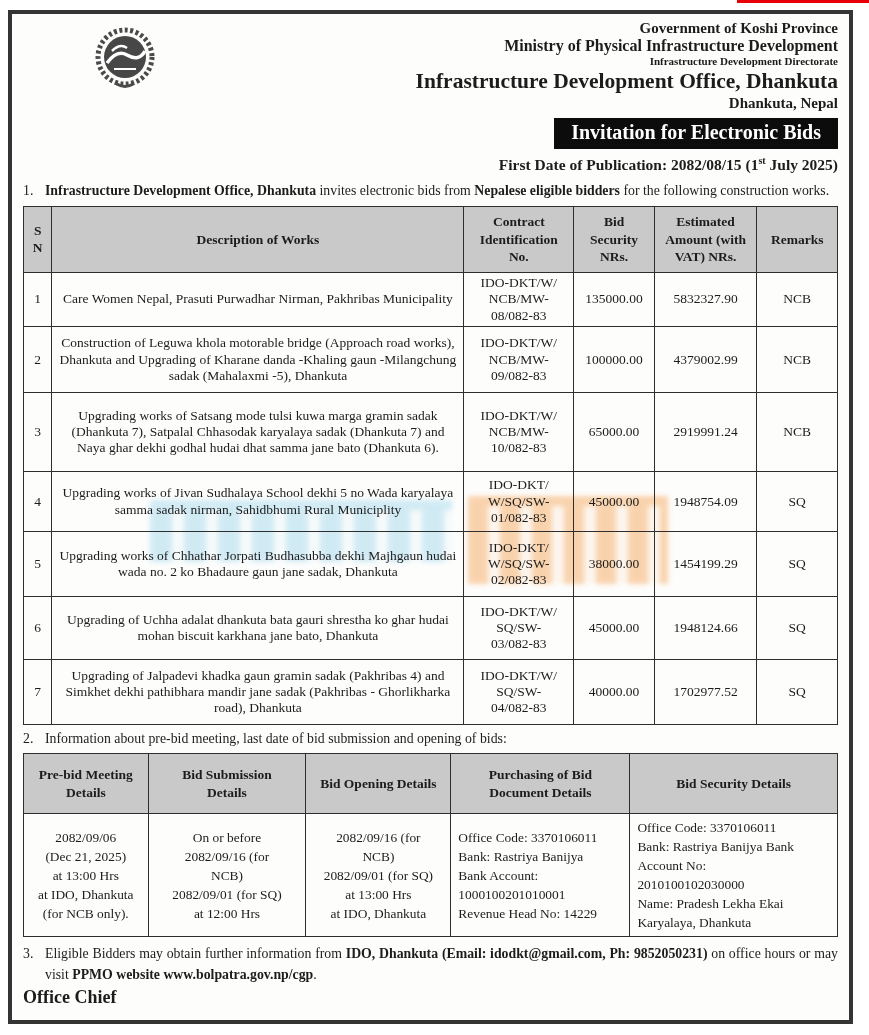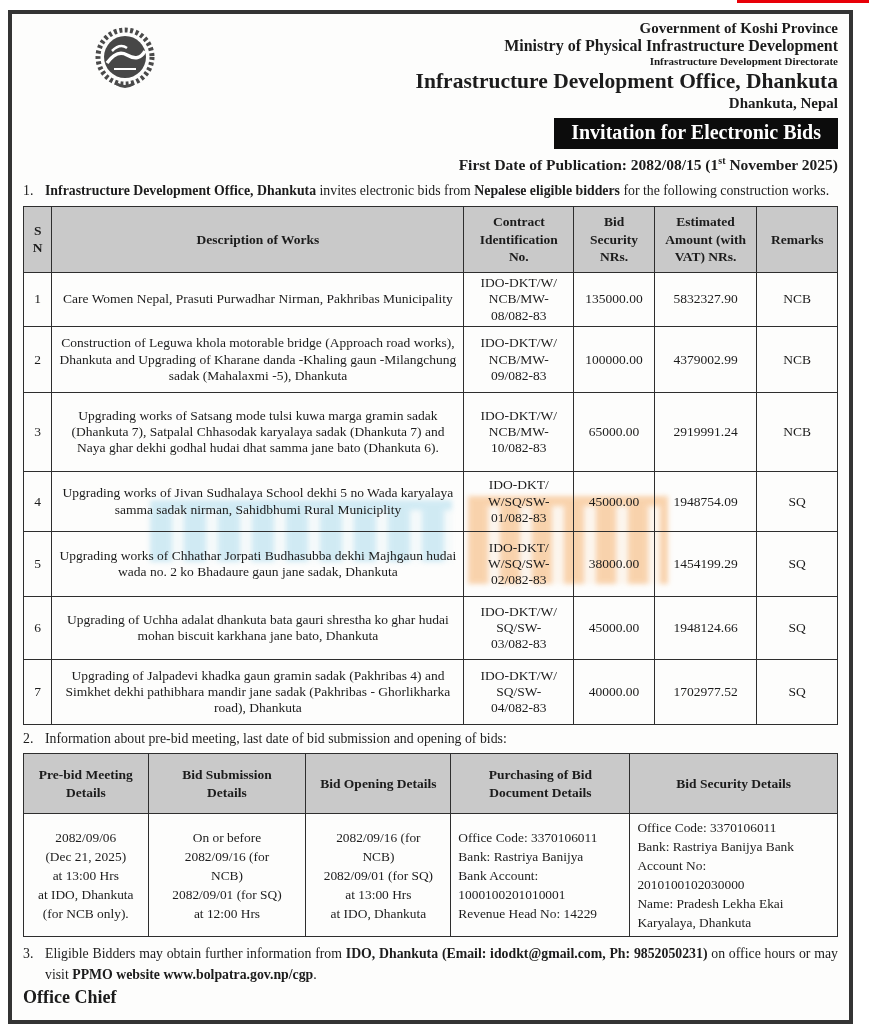--- a/index.html
+++ b/index.html
@@ -89,21 +89,21 @@
       <path d="M28 60 q8 5 16 0" stroke="#4a4a4a" stroke-width="3" fill="none"></path>
     </svg>
     <div class="h-line1">Government of Koshi Province</div>
     <div class="h-line2">Ministry of Physical Infrastructure Development</div>
     <div class="h-line3">Infrastructure Development Directorate</div>
     <div class="h-office">Infrastructure Development Office, Dhankuta</div>
     <div class="h-loc">Dhankuta, Nepal</div>
     <div>
       <span class="banner">Invitation for Electronic Bids</span>
     </div>
-    <div class="pub"><span>First Date of Publication: 2082/08/15 (1</span><sup>st</sup><span> November 2025)</span></div>
+    <div class="pub"><span>First Date of Publication: 2082/08/15 (1</span><sup>st</sup><span> July 2025)</span></div>
   </div>
 
   <div class="para">
     <span class="num">1.</span>
     <span><b>Infrastructure Development Office, Dhankuta</b><span> invites electronic bids from </span><b>Nepalese eligible bidders</b><span> for the following construction works.</span></span>
   </div>
 
   <div class="wm wm-blue"></div>
   <div class="wm wm-orange"></div>
 

